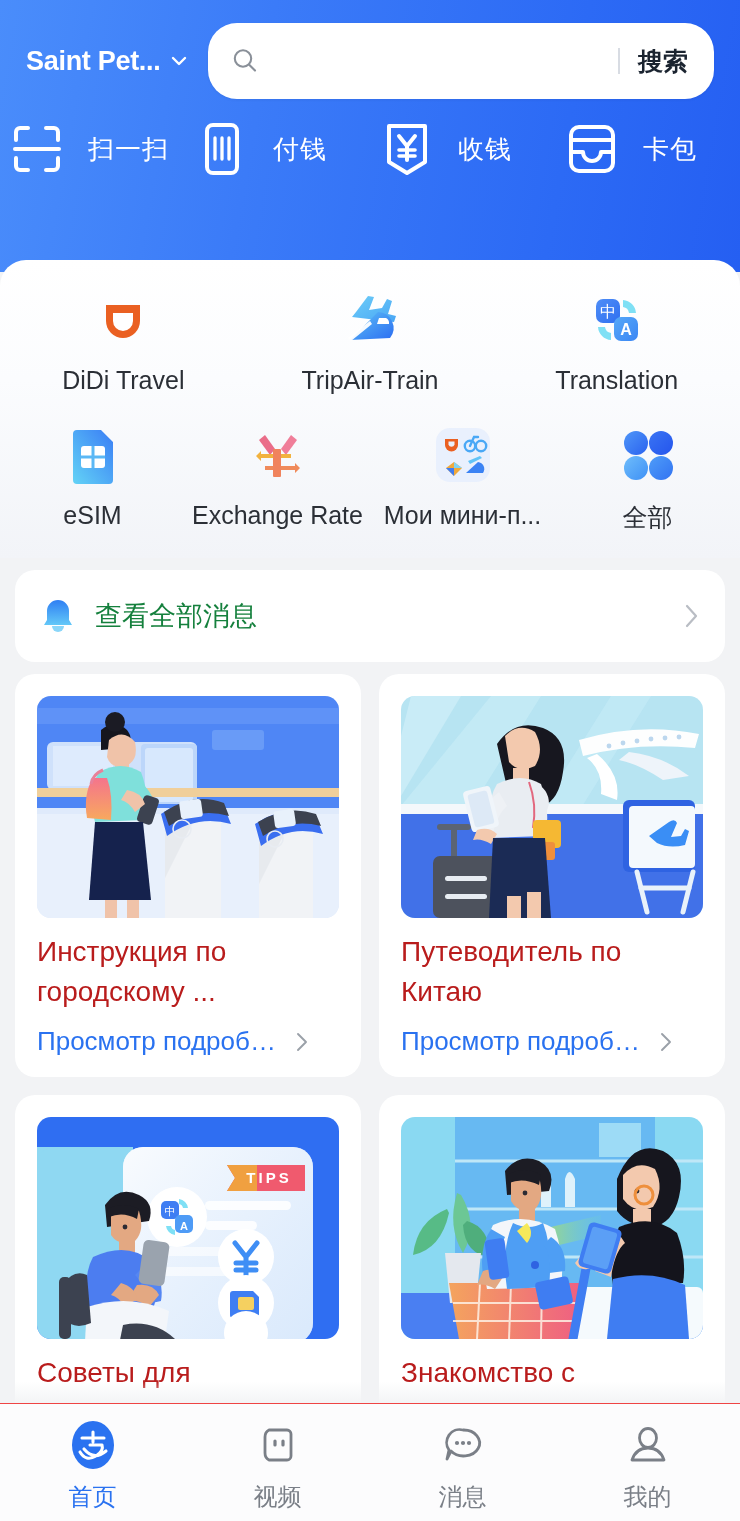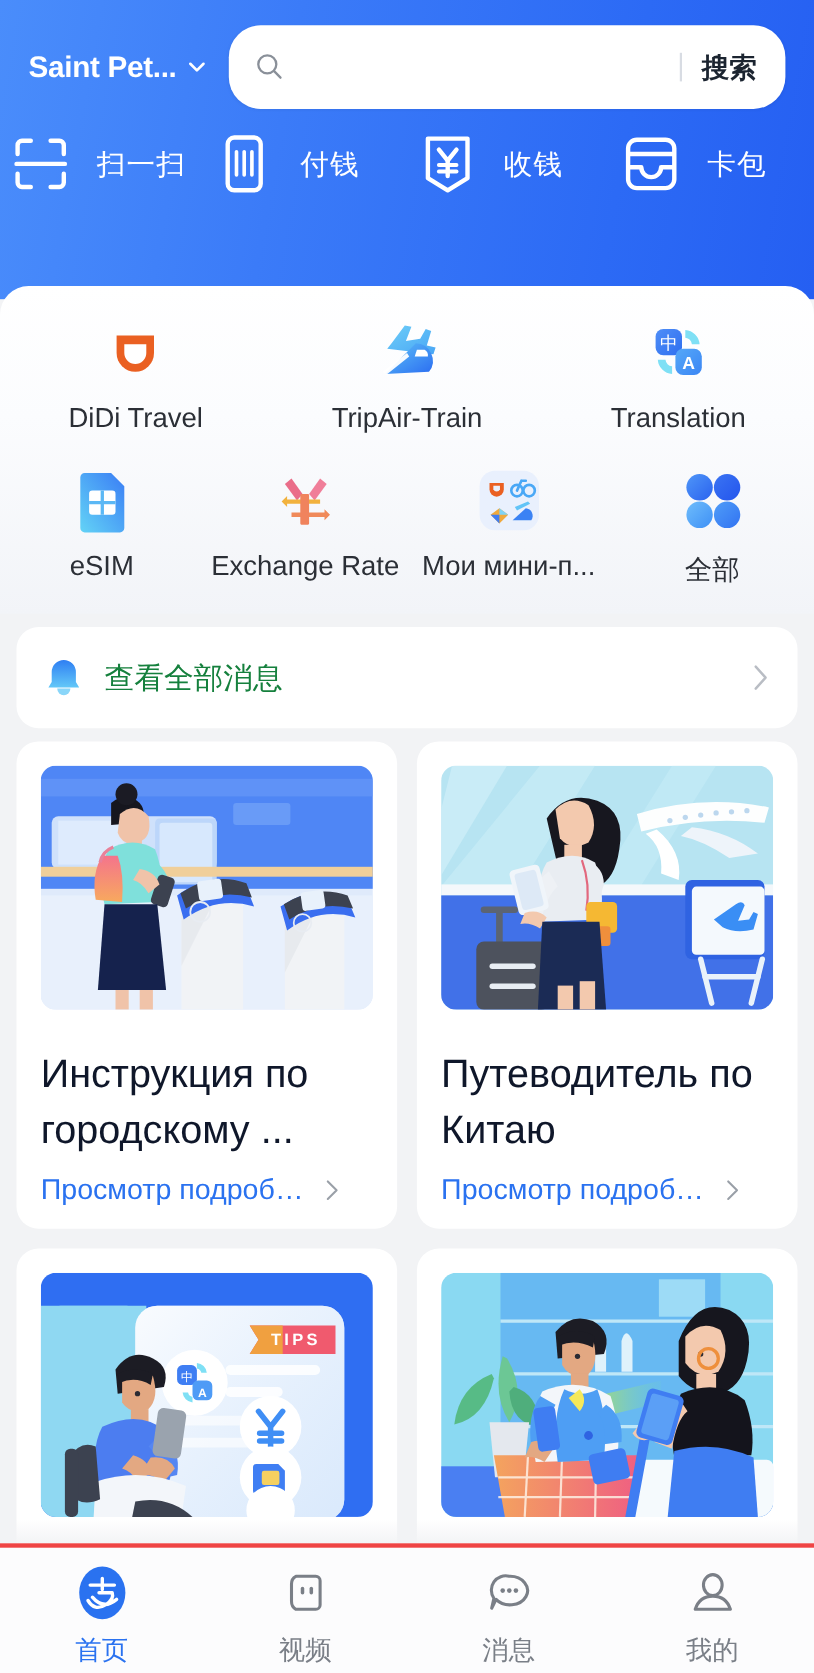--- a/index.html
+++ b/index.html
@@ -98,37 +98,37 @@
   }
   .card {
     width: 346px; background: #fff; border-radius: 20px;
     padding: 22px 22px 20px 22px; cursor: pointer;
   }
   .card-img {
     width: 302px; height: 222px; border-radius: 14px;
     overflow: hidden; position: relative; display: block;
   }
   .card-title {
-    margin-top: 32px; font-size: 36px; line-height: 1.42;
-    color: #0f172a; font-weight: 400;
+    margin-top: 14px; font-size: 28px; line-height: 1.42;
+    color: #b91c1c; font-weight: 400;
     display: -webkit-box; -webkit-line-clamp: 2; -webkit-box-orient: vertical;
     overflow: hidden; min-height: 80px;
   }
   .card-link {
     margin-top: 14px; display: flex; align-items: center;
     color: #2a72f0; font-size: 26px; gap: 8px;
   }
   .card-link span.lt {
     max-width: 248px; white-space: nowrap; overflow: hidden; text-overflow: ellipsis;
   }
 
   
   .tabbar {
     position: absolute; bottom: 0; left: 0; width: 740px; height: 118px;
-    background: #fcfcfd; border-top: 4px solid #ef4444;
+    background: #fcfcfd; border-top: 1px solid #ef4444;
     display: flex; align-items: flex-start; padding-top: 14px;
   }
   .tab {
     flex: 1; display: flex; flex-direction: column;
     align-items: center; gap: 9px; cursor: pointer;
   }
   .tab-label { font-size: 24px; color: #7a7f87; }
   .tab.active .tab-label { color: #2a72f0; }
 
   .fade-mask {

